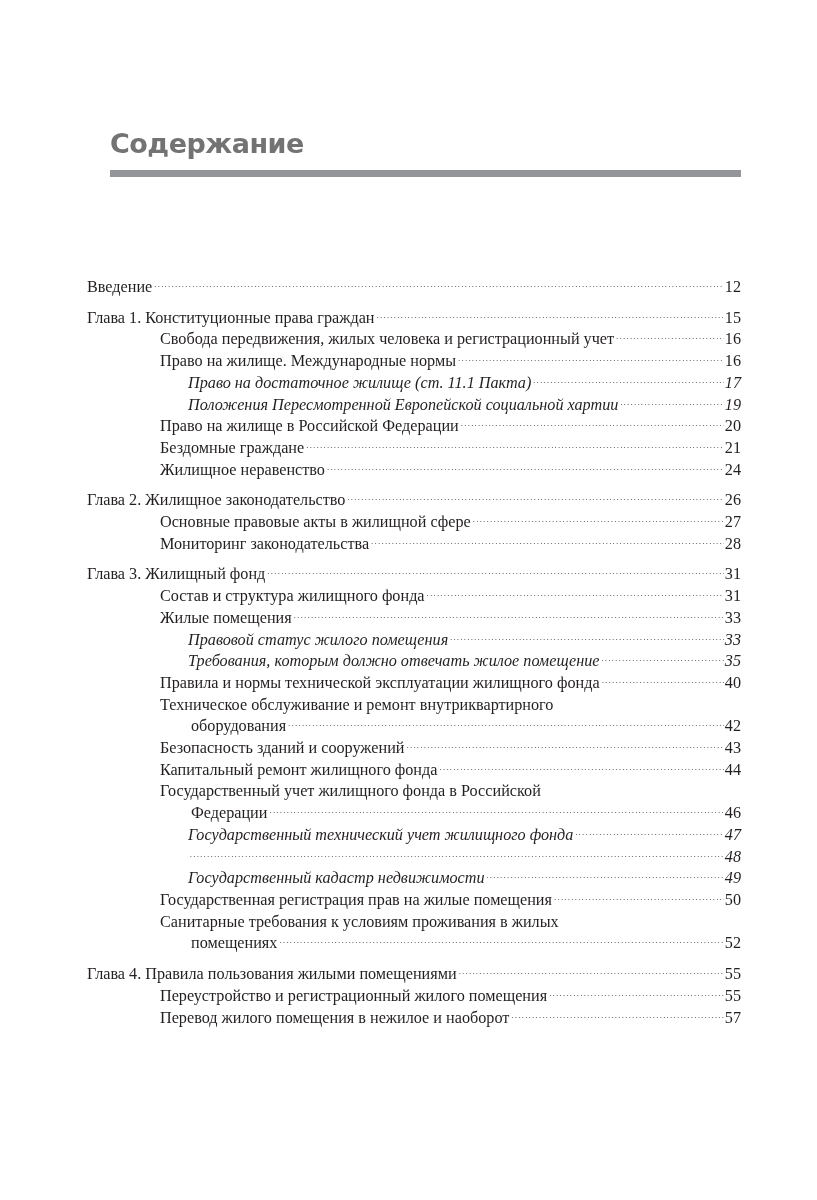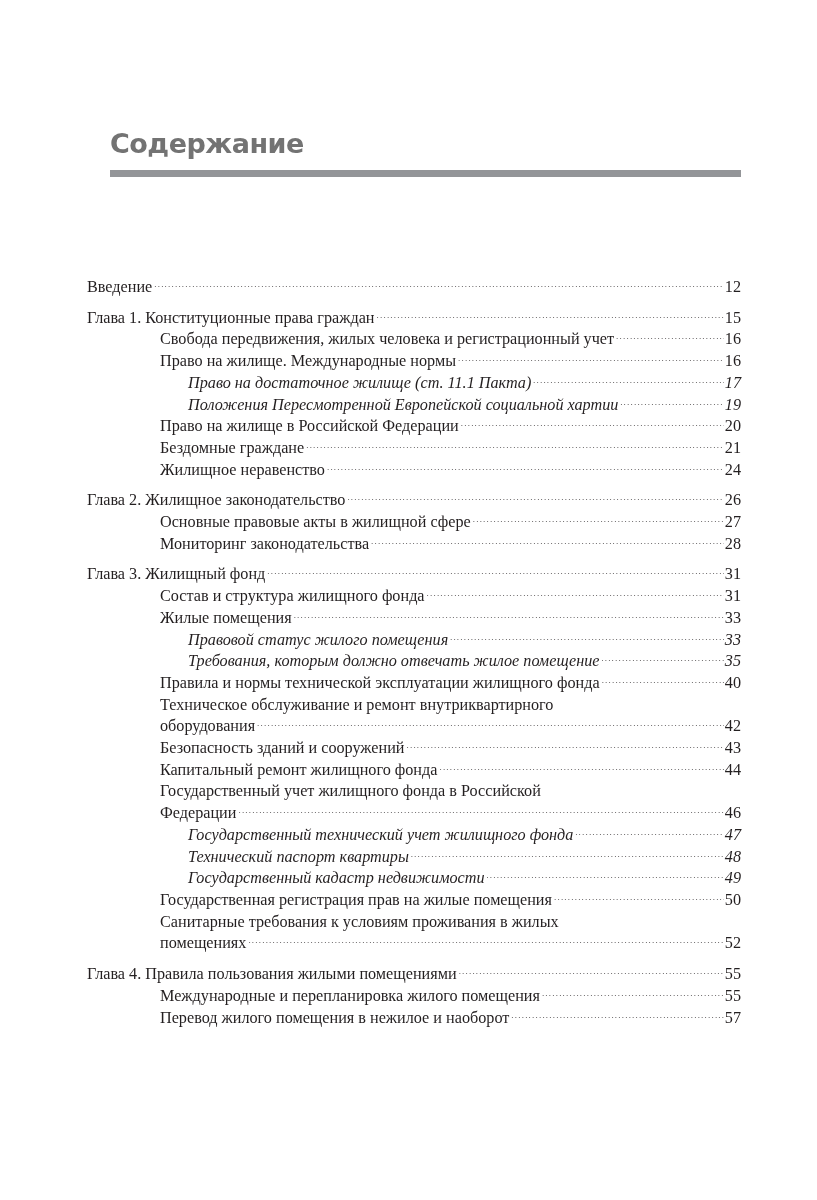--- a/index.html
+++ b/index.html
@@ -82,20 +82,21 @@
       display: block;
     }
     .wrap-block .first-line {
       line-height: 21.7px;
       white-space: nowrap;
     }
     .wrap-block .second-line {
       display: flex;
       align-items: flex-end;
       line-height: 21.7px;
+      margin-left: 31px;
     }
   </style>
 </head>
 <body>
 
 <h1 class="page-title">Содержание</h1>
 <div class="title-rule"></div>
 
 <div class="toc">
 
@@ -224,21 +225,20 @@
         <span class="leader"></span>
         <span class="page">46</span>
       </div>
     </div>
     <div class="toc-row lvl2">
       <span class="label">Государственный технический учет жилищного фонда</span>
       <span class="leader"></span>
       <span class="page">47</span>
     </div>
     <div class="toc-row lvl2">
-      <span class="label">Технический паспорт квартиры</span>
       <span class="leader"></span>
       <span class="page">48</span>
     </div>
     <div class="toc-row lvl2">
       <span class="label">Государственный кадастр недвижимости</span>
       <span class="leader"></span>
       <span class="page">49</span>
     </div>
     <div class="toc-row lvl1">
       <span class="label">Государственная регистрация прав на жилые помещения</span>
@@ -255,21 +255,21 @@
     </div>
   </div>
 
   <div class="toc-group">
     <div class="toc-row lvl0">
       <span class="label">Глава 4. Правила пользования жилыми помещениями</span>
       <span class="leader"></span>
       <span class="page">55</span>
     </div>
     <div class="toc-row lvl1">
-      <span class="label">Международные и перепланировка жилого помещения</span>
+      <span class="label">Переустройство и регистрационный жилого помещения</span>
       <span class="leader"></span>
       <span class="page">55</span>
     </div>
     <div class="toc-row lvl1">
       <span class="label">Перевод жилого помещения в нежилое и наоборот</span>
       <span class="leader"></span>
       <span class="page">57</span>
     </div>
   </div>
 

